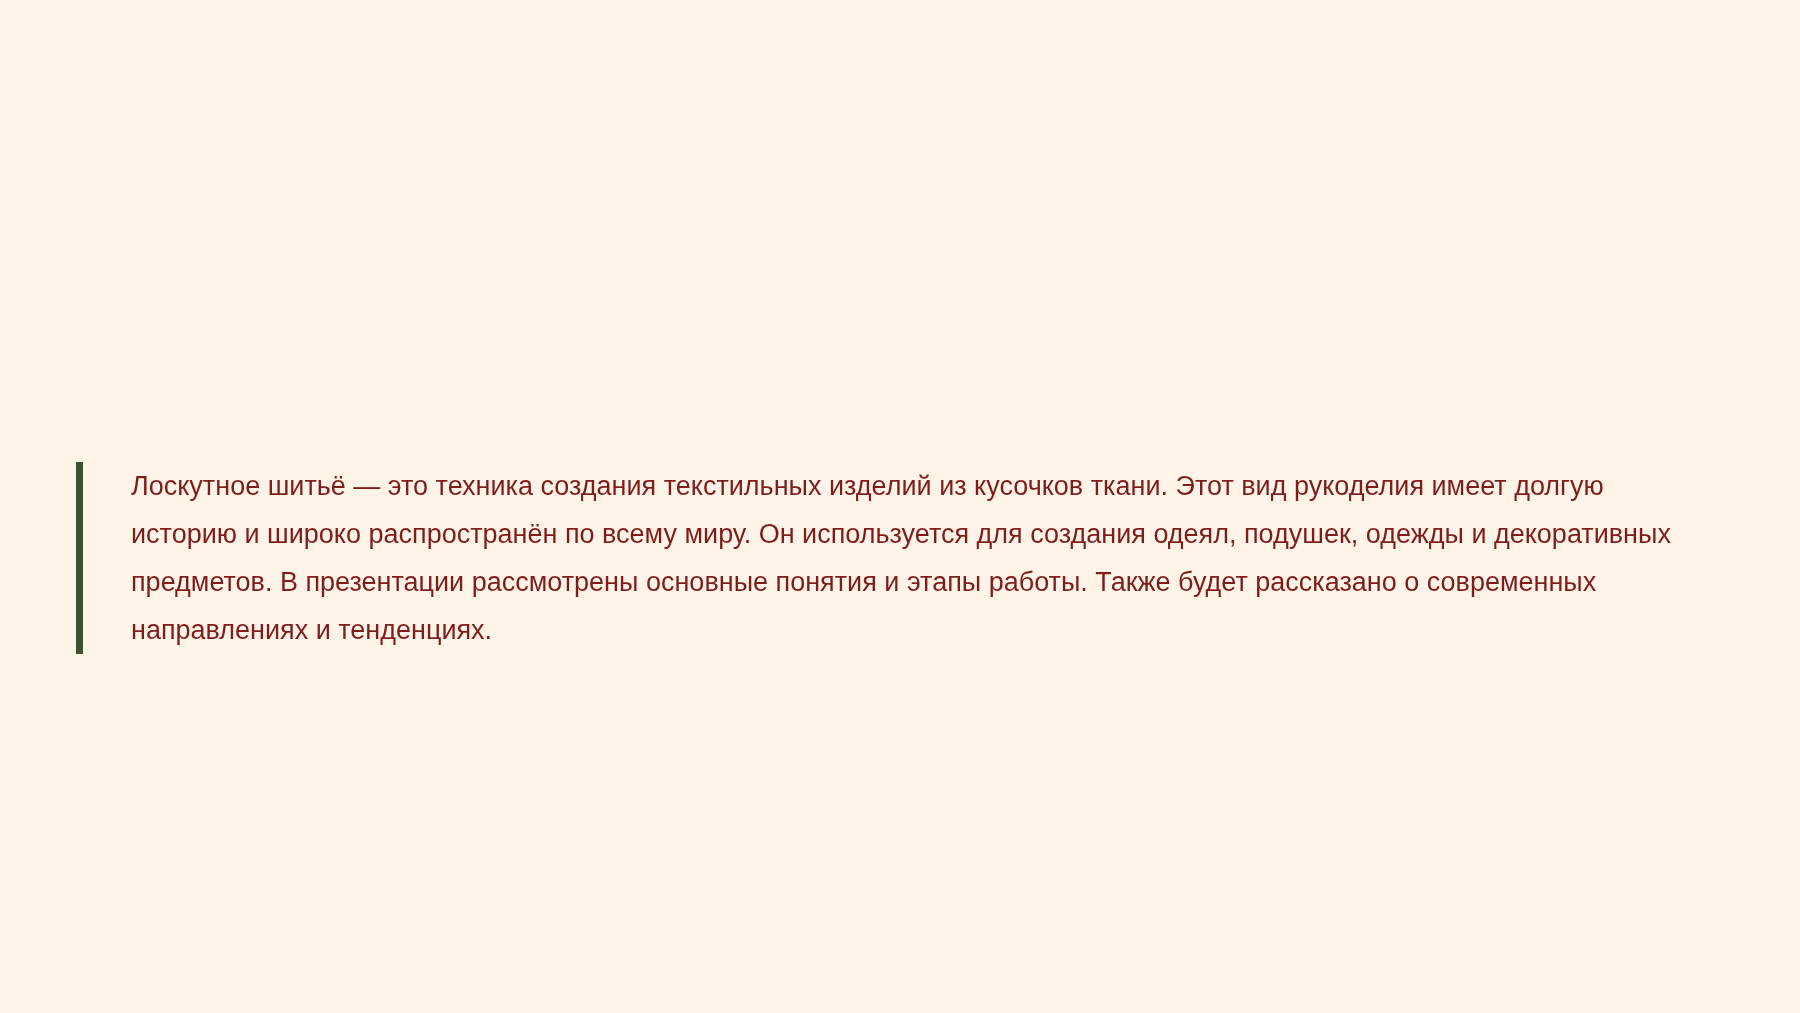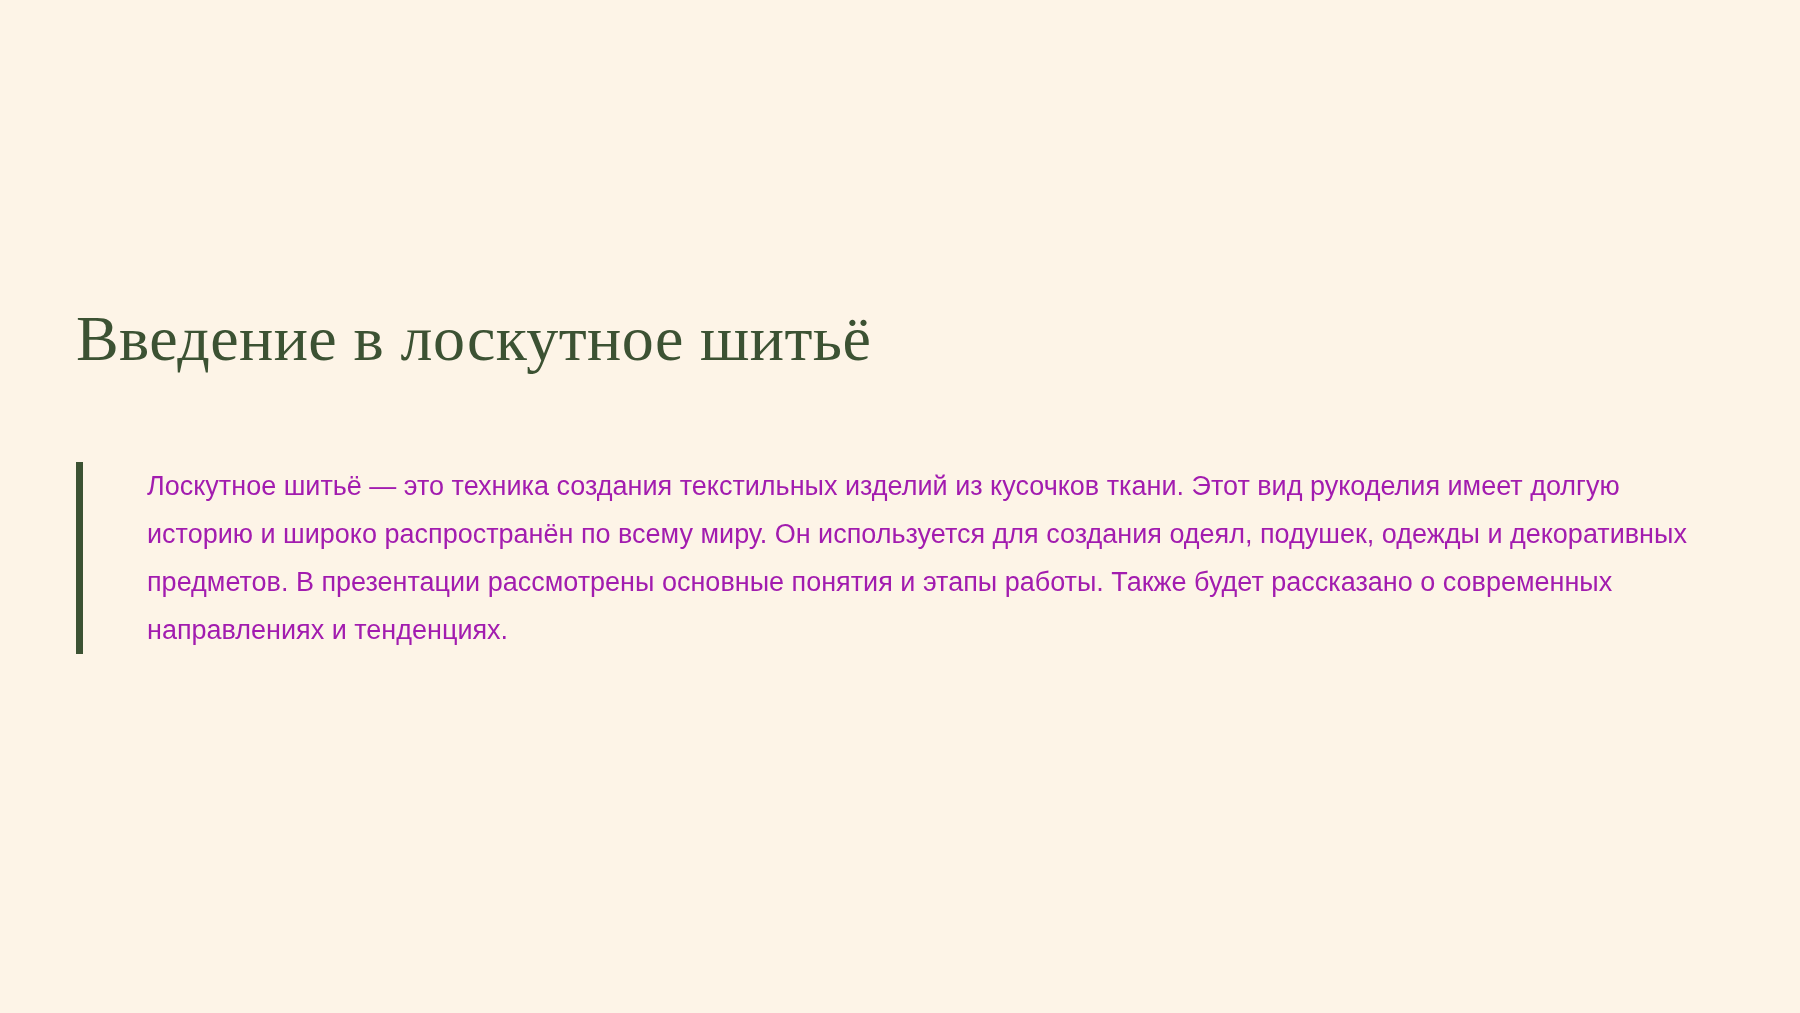--- a/index.html
+++ b/index.html
@@ -51,34 +51,33 @@
   #accent-bar {
     flex: 0 0 auto;
     width: 7px;
     background: #3C5233;
     border-radius: 0;
   }
 
   #body-text {
     flex: 1 1 auto;
     margin: 0;
-    padding: 0 0 0 64px;
+    padding: 0 0 0 48px;
     font-family: "Liberation Sans", sans-serif;
     font-weight: 400;
     font-size: 27px;
     line-height: 48px;
-    color: #a21caf;
+    color: #7f1d1d;
     text-align: left;
   }
 </style>
 </head>
 <body>
 
 <div id="slide">
 
-  <h1 id="slide-title">Введение в лоскутное шитьё</h1>
 
   <div id="body-block">
     <div id="accent-bar"></div>
     <p id="body-text">Лоскутное шитьё — это техника создания текстильных изделий из кусочков ткани. Этот вид рукоделия имеет долгую историю и широко распространён по всему миру. Он используется для создания одеял, подушек, одежды и декоративных предметов. В презентации рассмотрены основные понятия и этапы работы. Также будет рассказано о современных направлениях и тенденциях.</p>
   </div>
 
 </div>
 
 </body></html>

